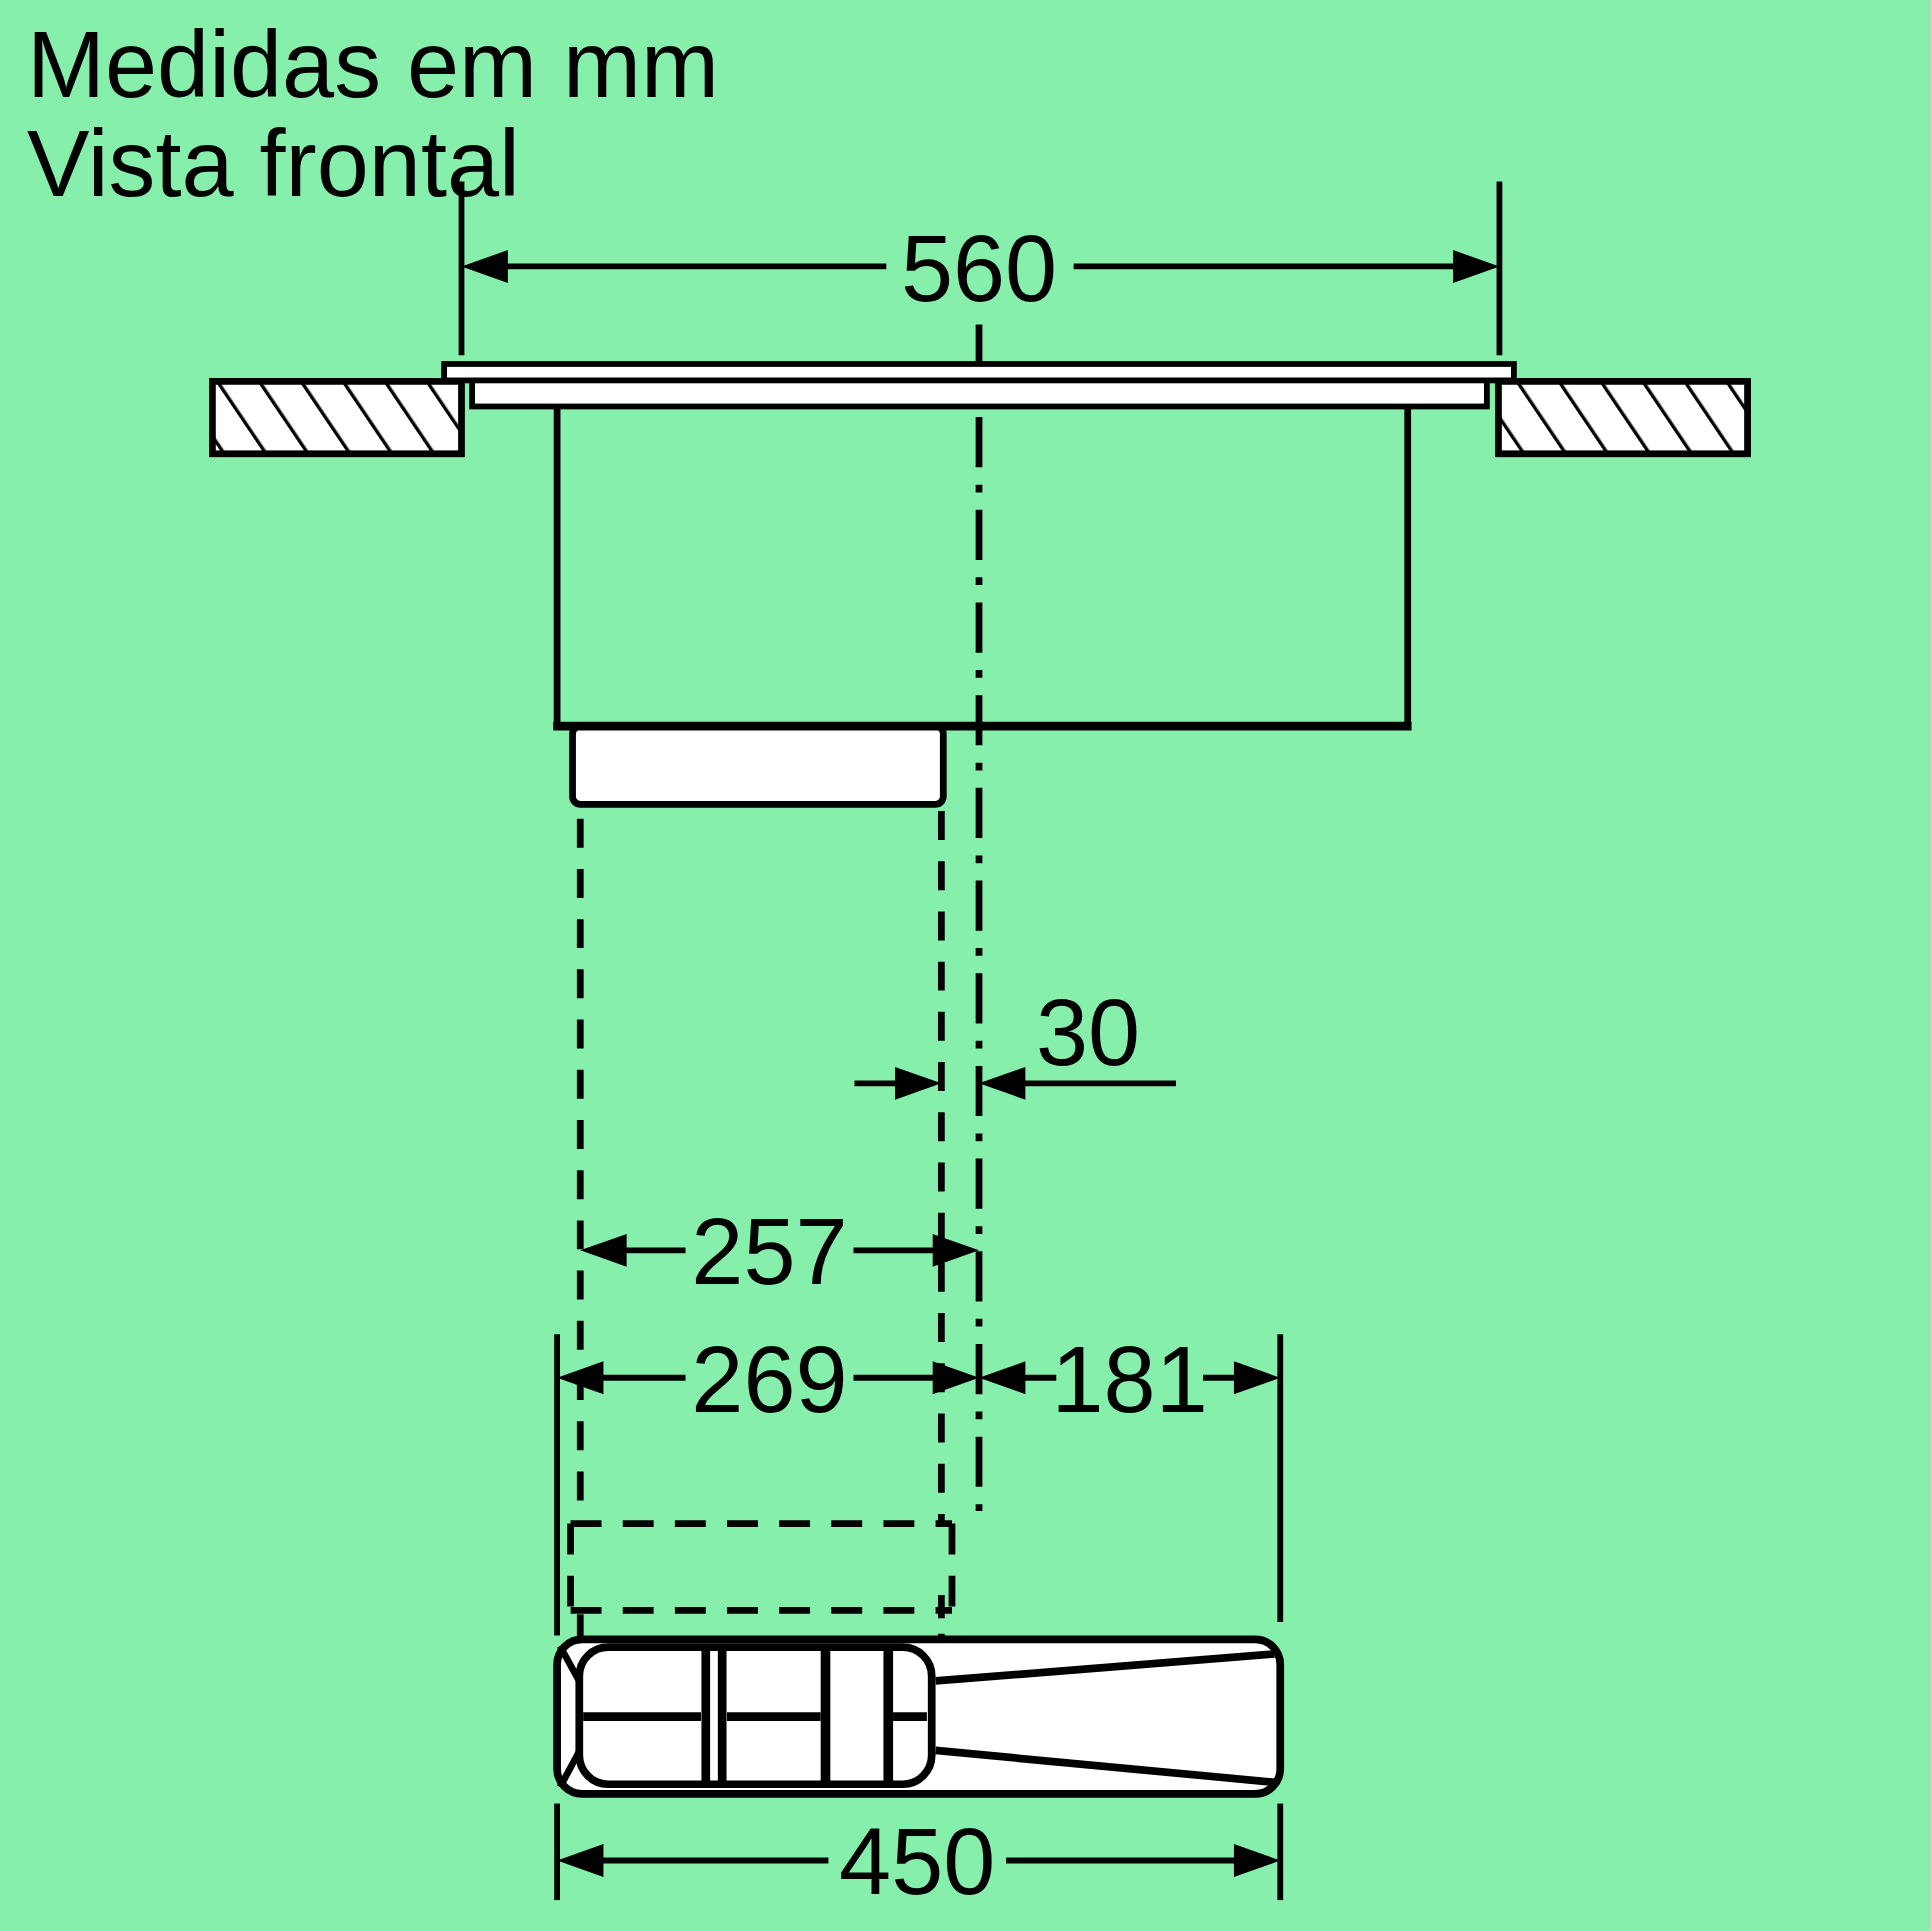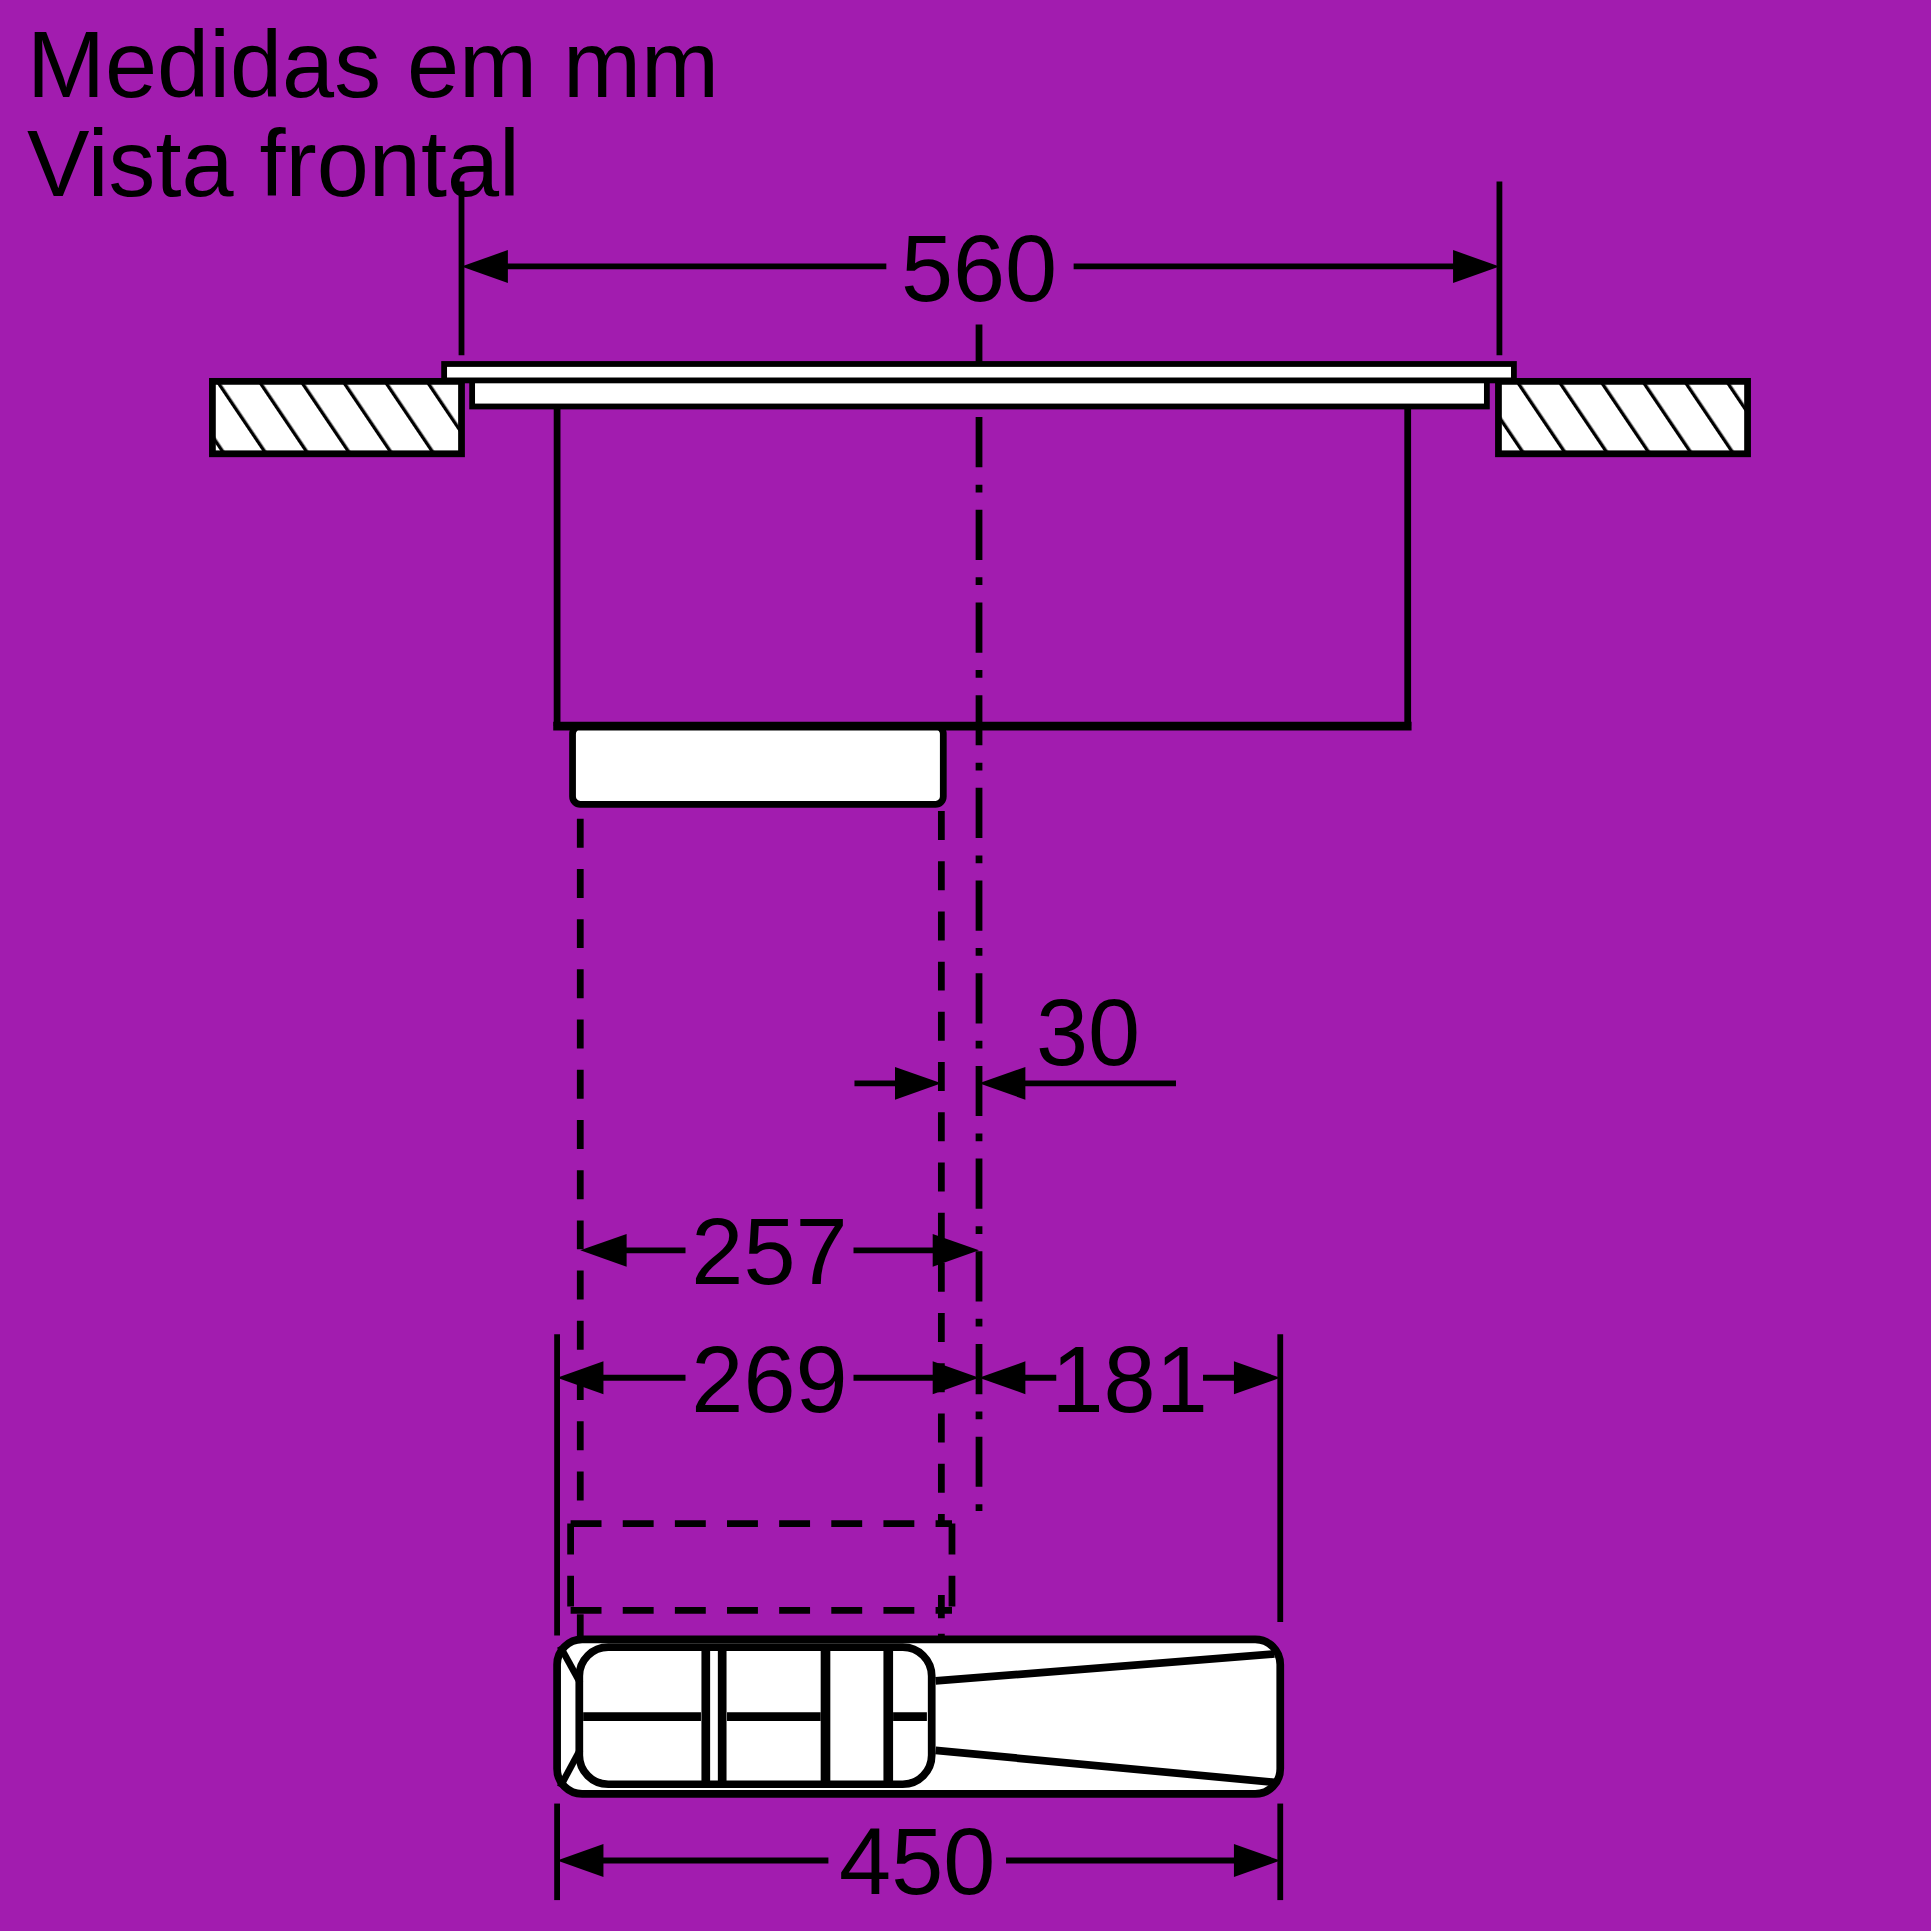--- a/index.html
+++ b/index.html
@@ -7,21 +7,21 @@
     padding: 0;
     background: #ffffff;
     width: 1931px;
     height: 1931px;
     font-family: "Liberation Sans", sans-serif;
   }
   .drawing-stage {
     position: relative;
     width: 1931px;
     height: 1931px;
-    background: #a21caf;
+    background: #86efac;
     overflow: hidden;
   }
   svg { display: block; }
   text {
     font-family: "Liberation Sans", sans-serif;
     fill: #000000;
   }
   .title-text { font-size: 97px; }
   .dim-text   { font-size: 97px; }
 </style>

